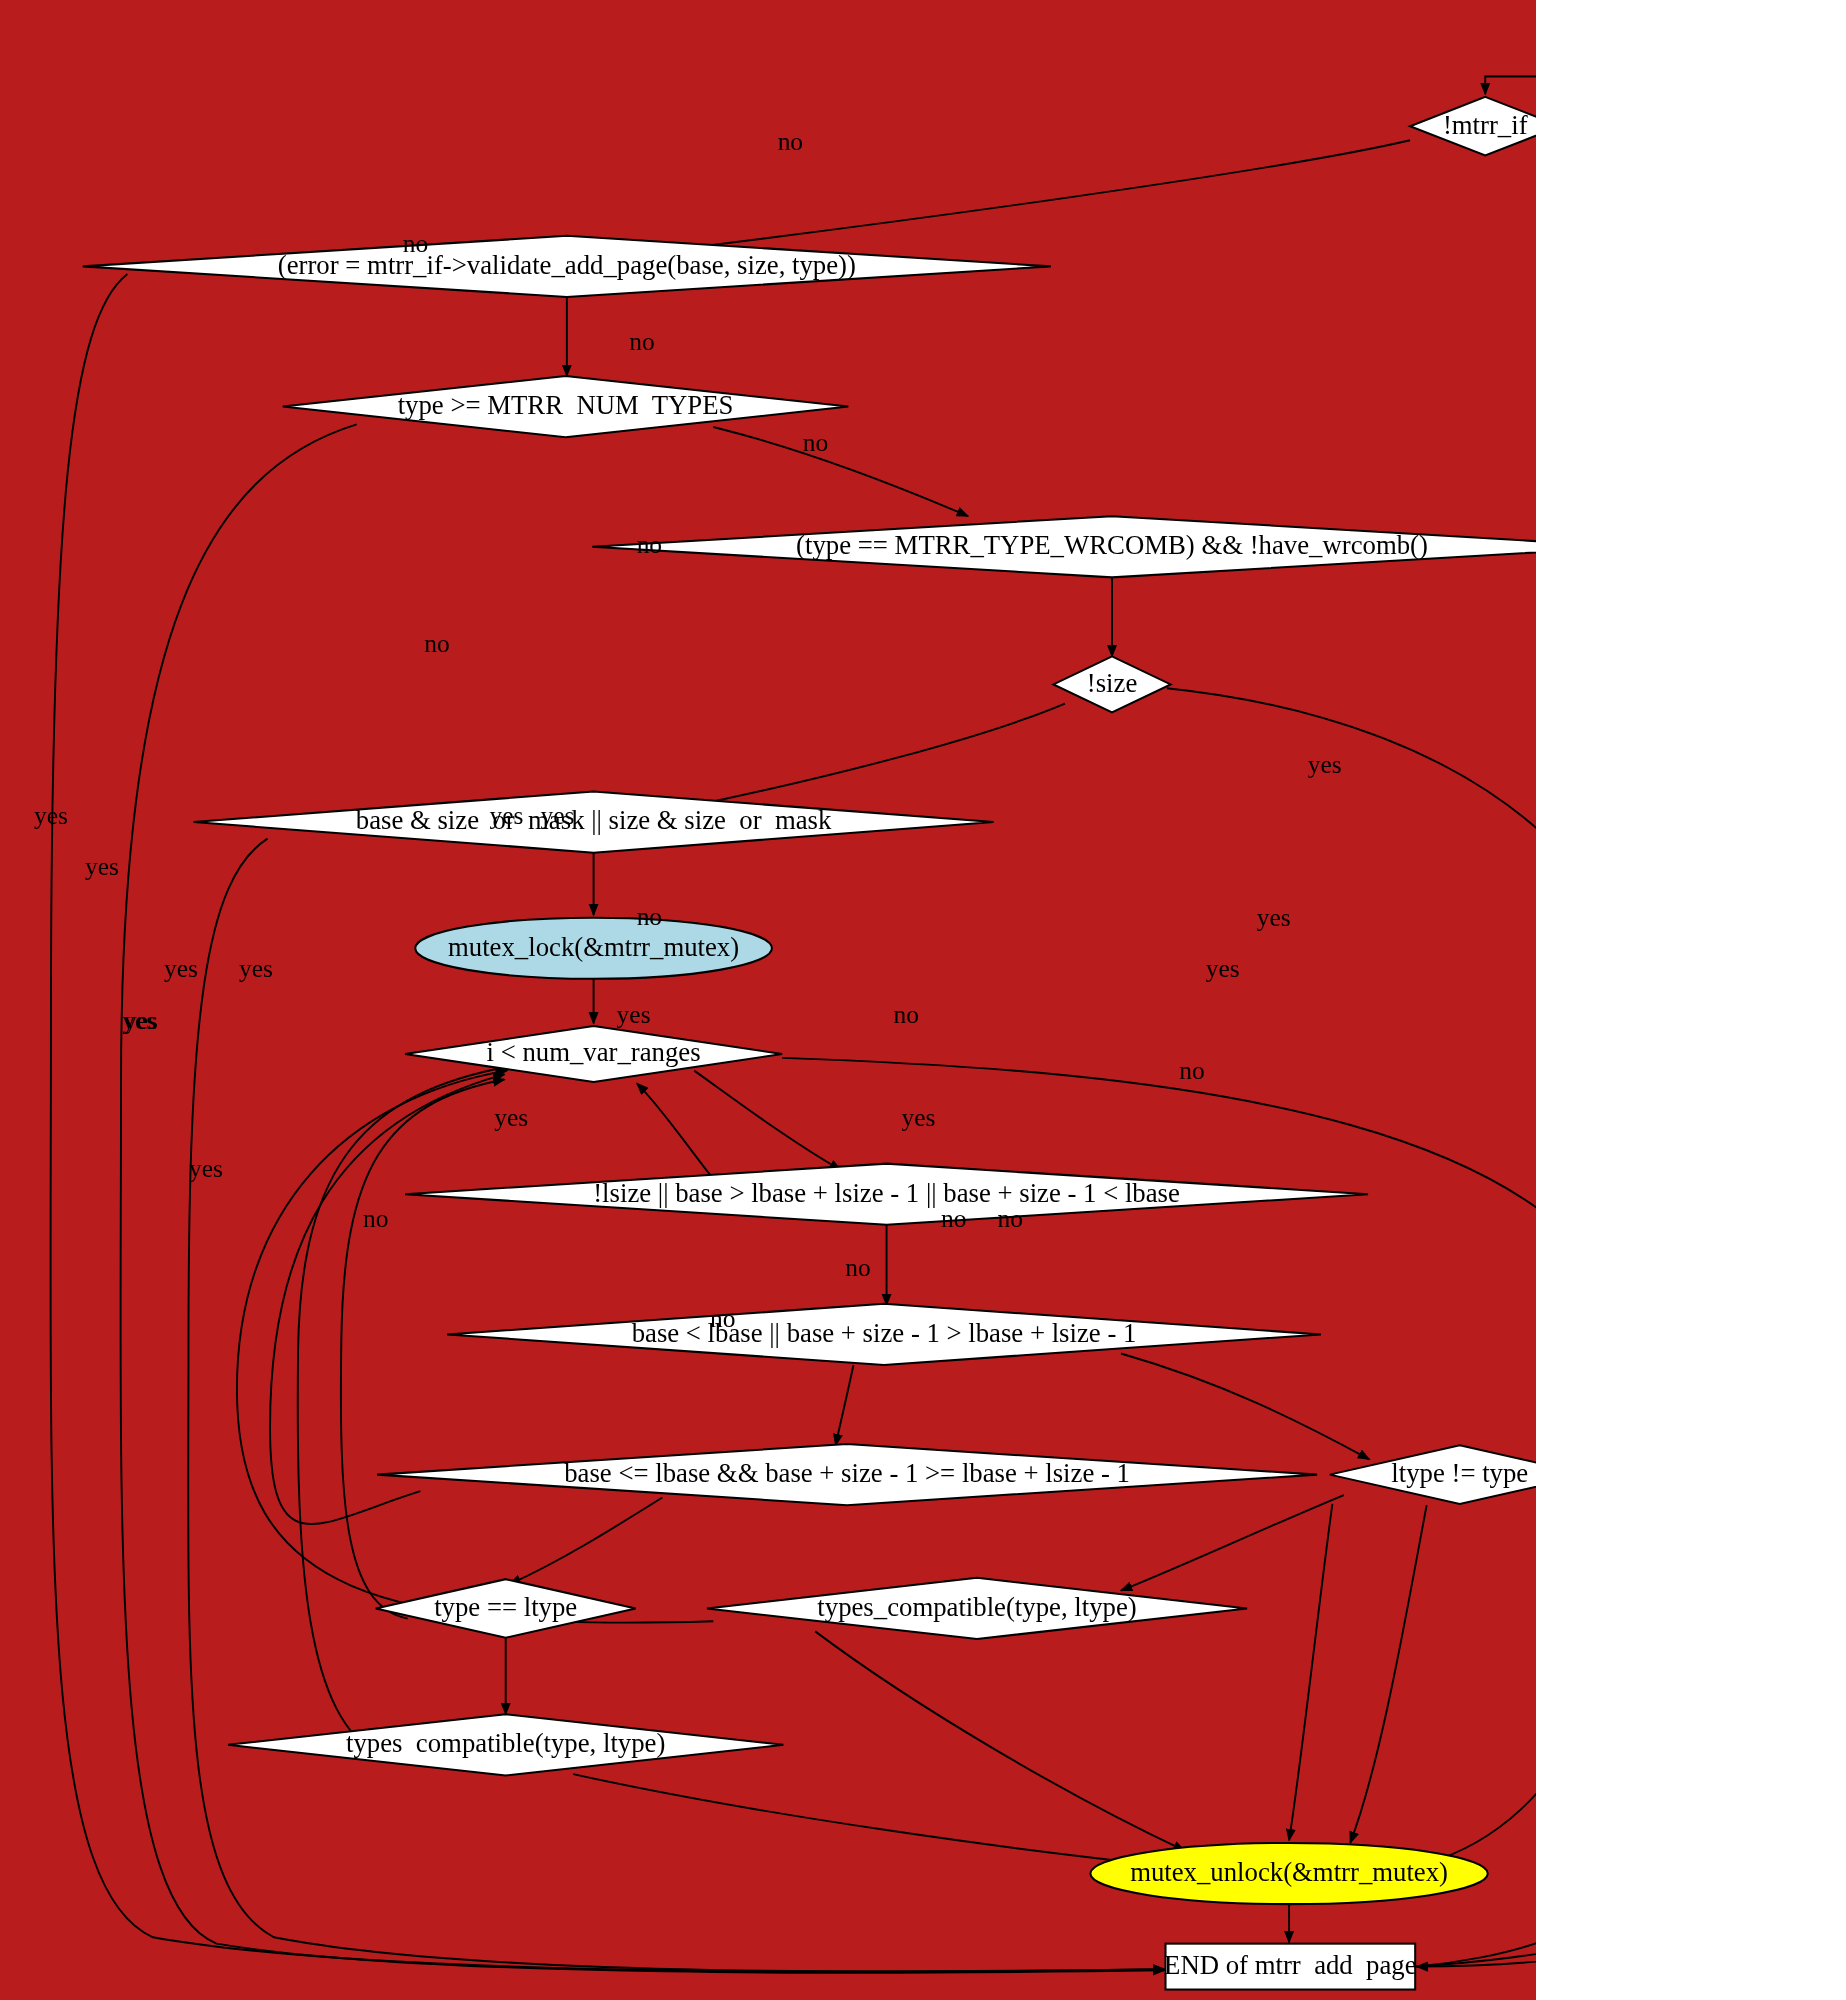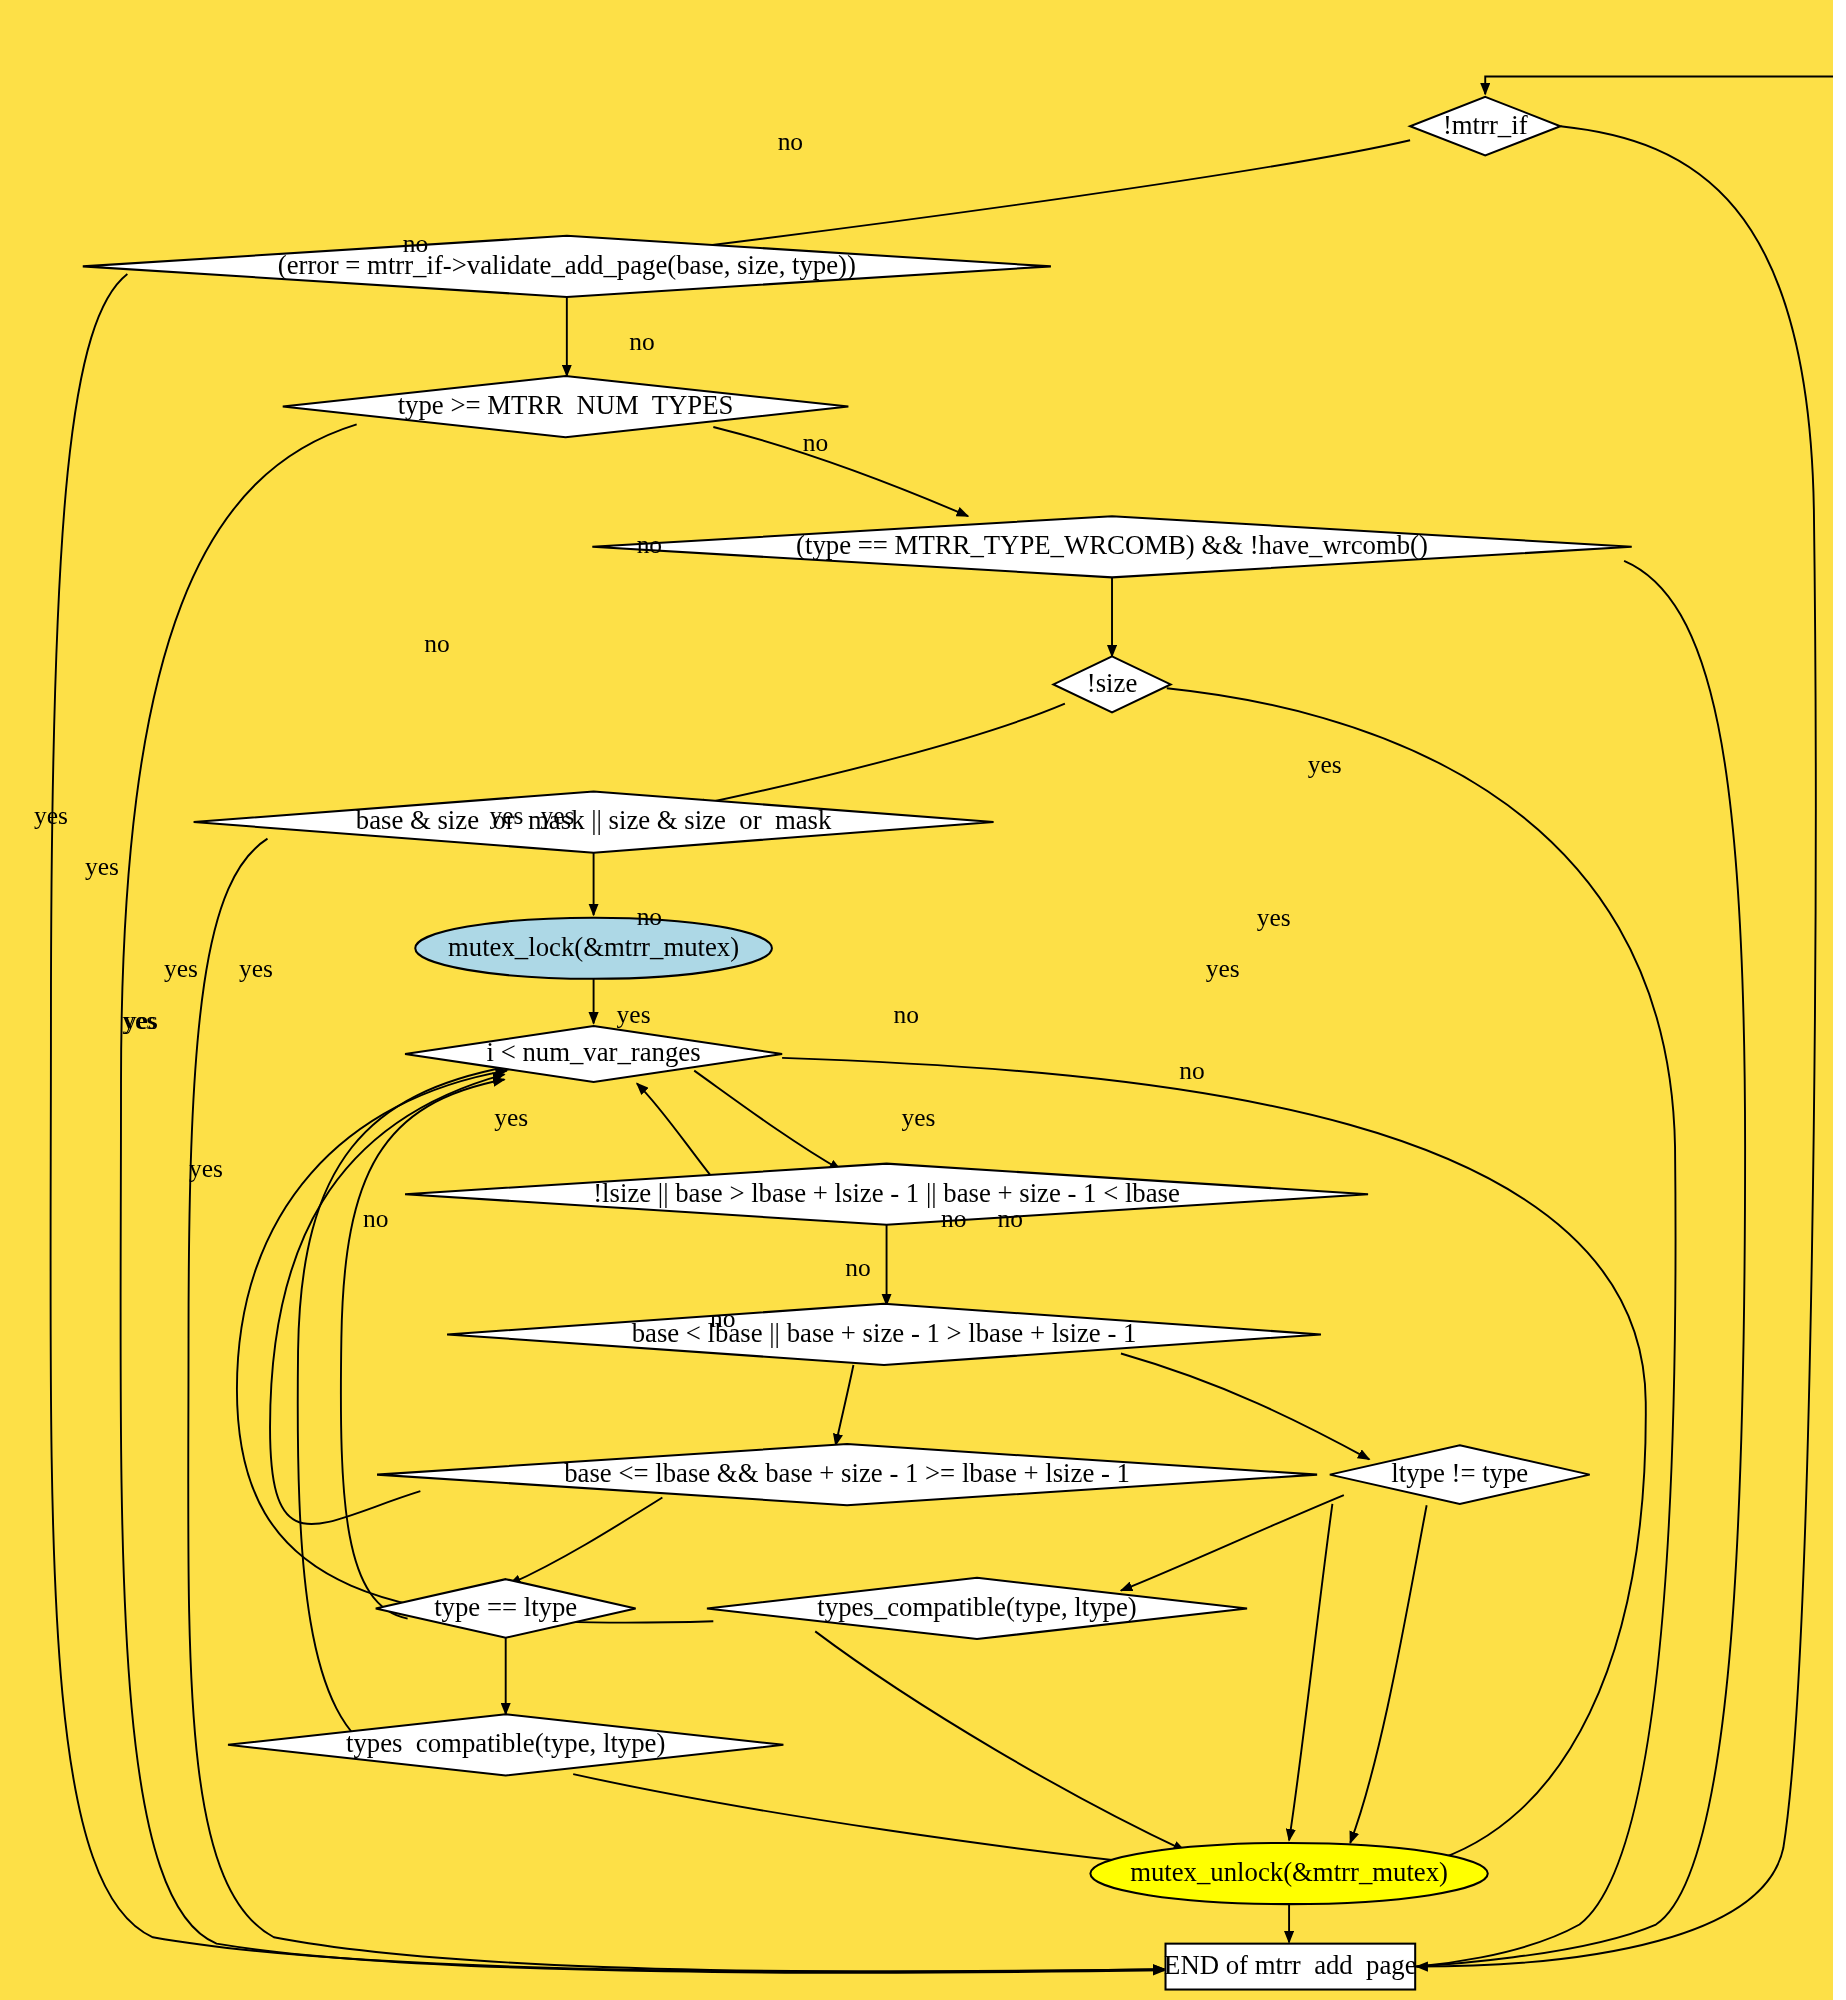--- a/index.html
+++ b/index.html
@@ -6,23 +6,23 @@
   html, body {
     margin: 0;
     padding: 0;
     background: #ffffff;
   }
   body {
     font-family: "Liberation Serif", "DejaVu Serif", serif;
   }
   #canvas-wrap {
     position: relative;
-    width: 1833px;
+    width: 1536px;
     height: 2001px;
-    background: #fde047;
+    background: #b91c1c;
     overflow: hidden;
   }
   svg#graph {
     position: absolute;
     top: 0;
     left: 0;
     width: 1847px;
     height: 2001px;
   }
   .node-shape {

